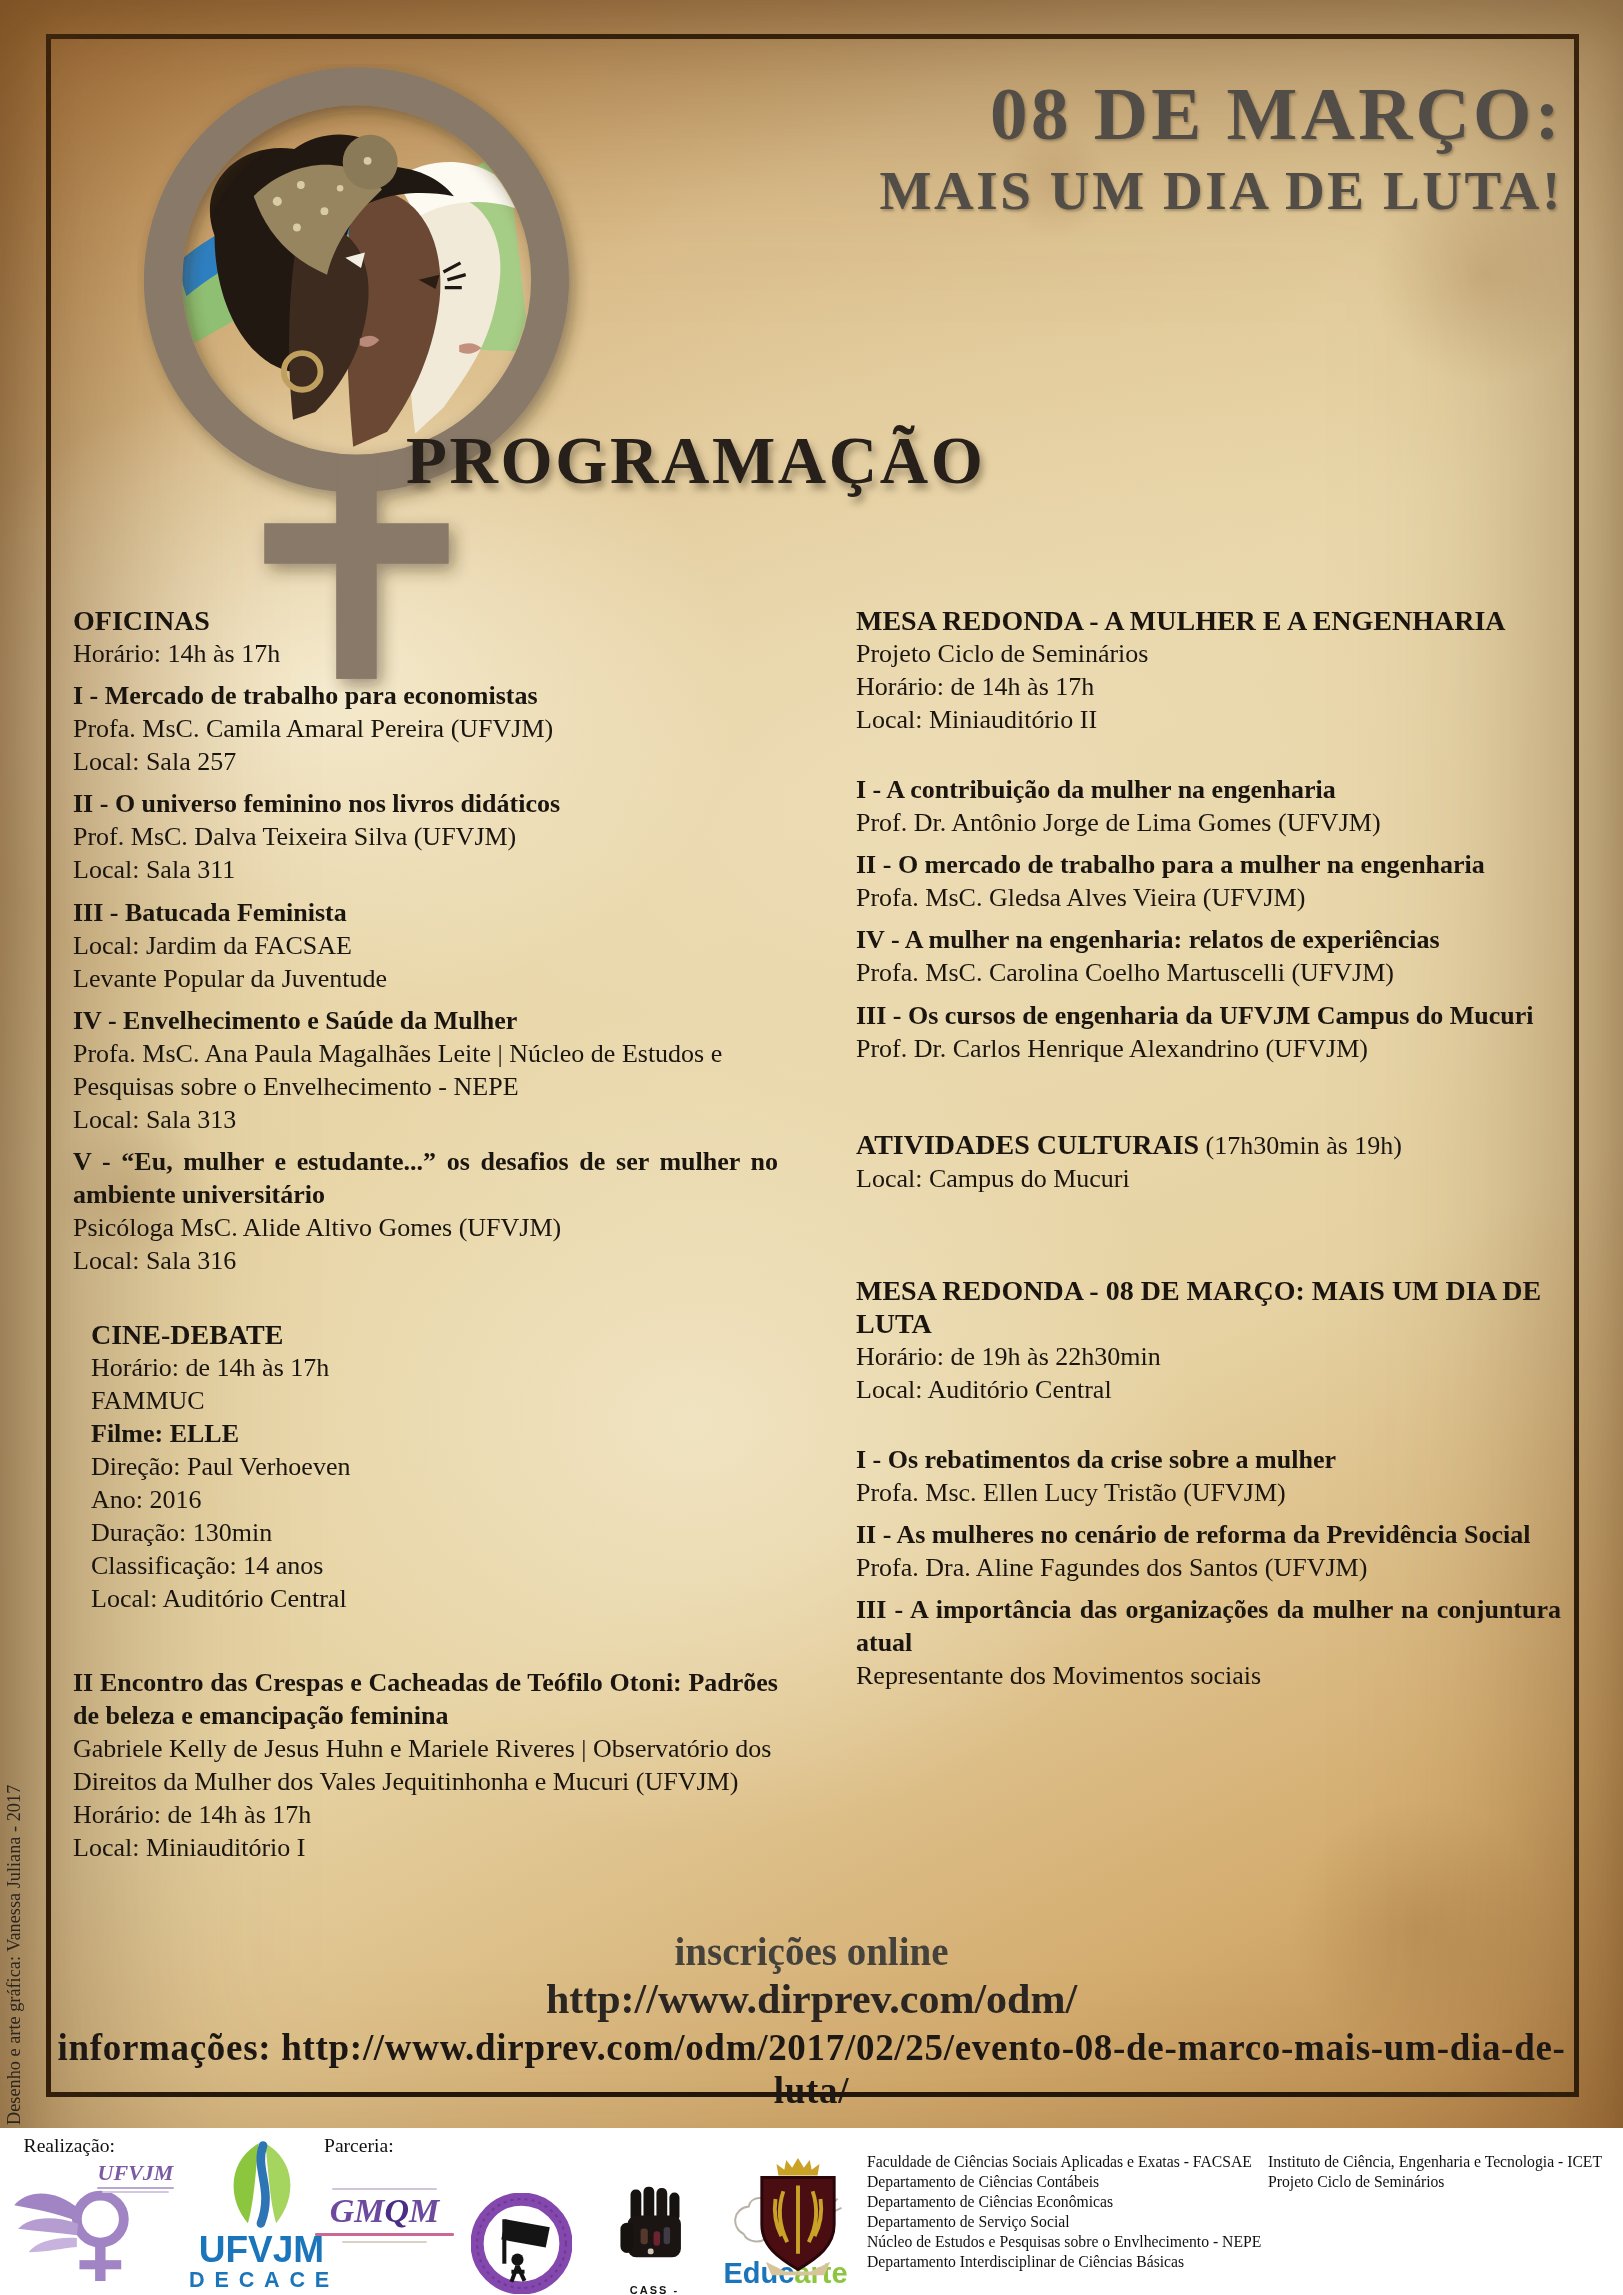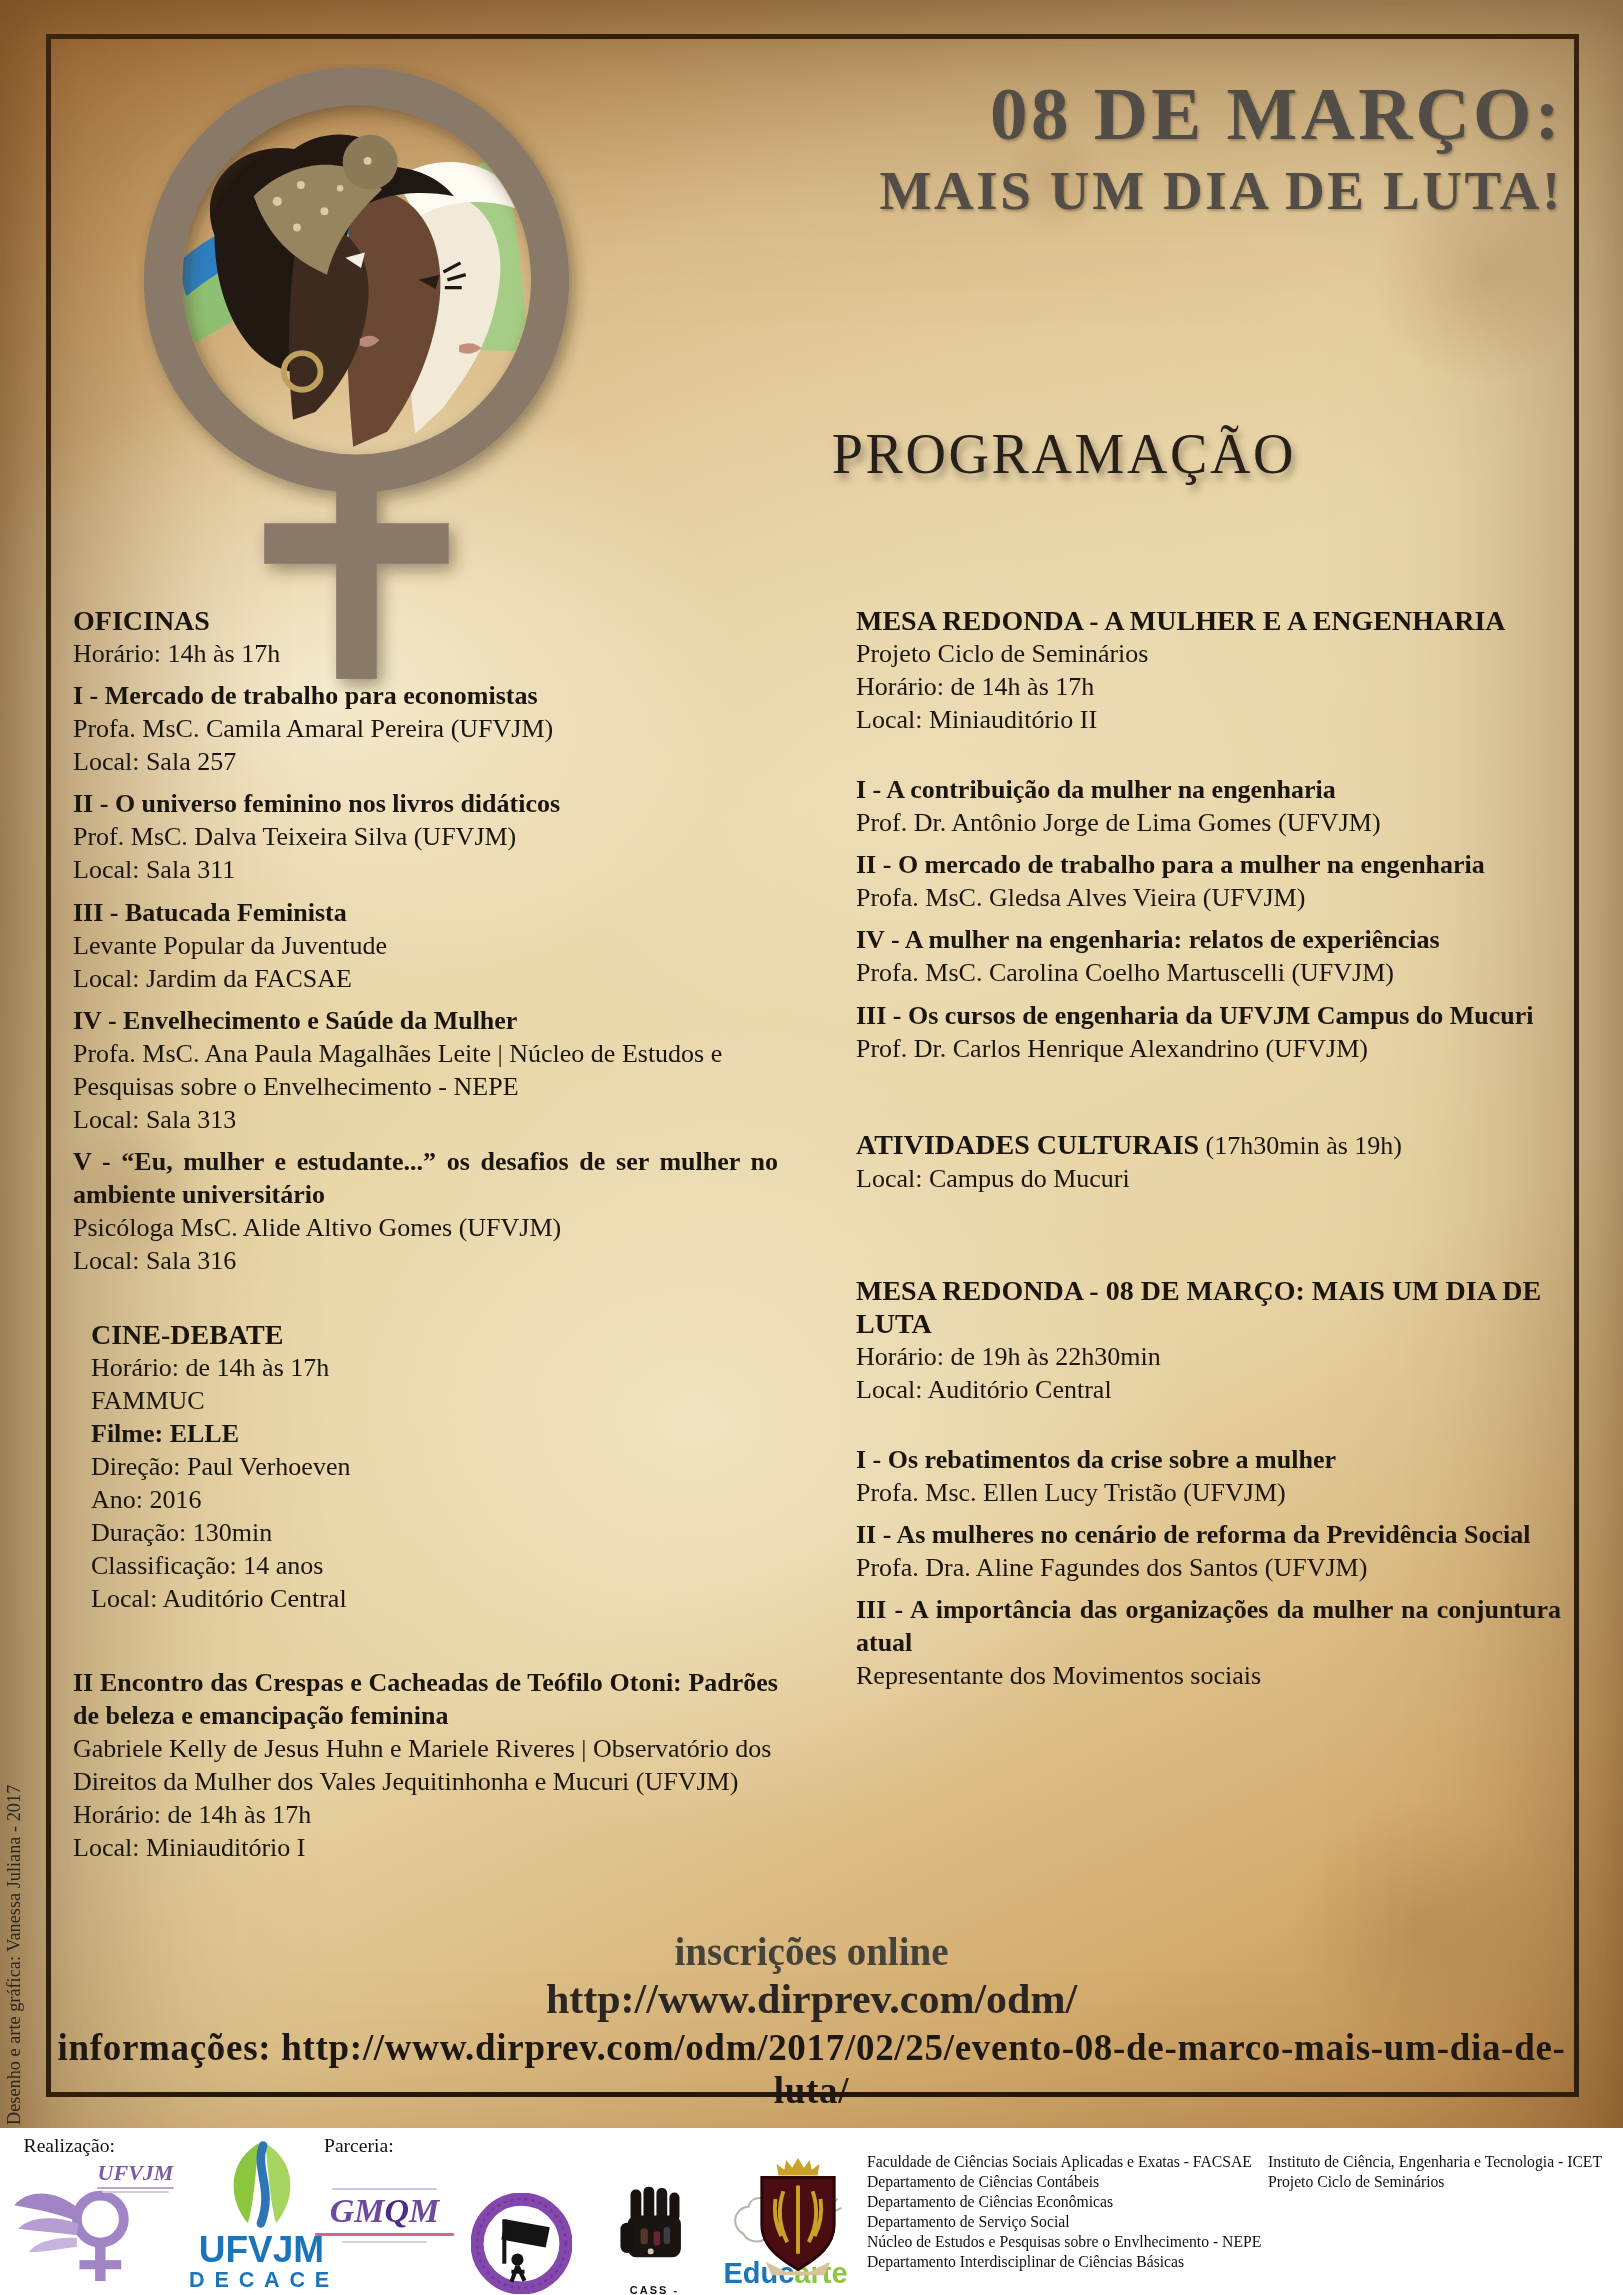--- a/index.html
+++ b/index.html
@@ -21,22 +21,22 @@
       radial-gradient(circle 79px at 64% 8%, rgba(135,90,42,.16), transparent 70%);}
   .vignette{position:absolute;inset:0;
     box-shadow:inset 0 0 209px 72px rgba(96,55,18,.5), inset 0 0 59px 19.6px rgba(70,38,10,.3);}
   .frame{position:absolute;left:46px;top:34px;width:1533px;height:2063px;
          box-sizing:border-box;border:5.9px solid #20160c;}
   
   .title-block{position:absolute;right:85px;top:73px;text-align:right;
     font-weight:bold;color:#524d47;text-shadow:1.3px 2px 2.6px rgba(60,45,25,.35);}
   .title-l1{font-size:75px;line-height:1.08;letter-spacing:3.3px;}
   .title-l2{font-size:55px;line-height:1.1;letter-spacing:2.6px;margin-top:6.5px;}
-  .prog-title{position:absolute;left:406px;top:422px;width:890px;text-align:right;
-    font-size:56px;font-weight:normal;letter-spacing:2.6px;color:#27201a;
+  .prog-title{position:absolute;left:406px;top:422px;width:890px;text-align:left;
+    font-size:67px;font-weight:bold;letter-spacing:2.6px;color:#27201a;
     text-shadow:3.3px 5.9px 7.9px rgba(100,85,60,.55);}
   
   .col{position:absolute;top:604px;width:705px;font-size:26px;line-height:33px;}
   #col-left{left:73px;}
   #col-right{left:856px;}
   .col p{margin:0;}
   .b{font-weight:bold;}
   .hdr{font-size:28px;}
   .item{margin-top:9.2px;}
   .j{text-align:justify;}
@@ -149,22 +149,22 @@
       <p>Profa. MsC. Camila Amaral Pereira (UFVJM)</p>
       <p>Local: Sala 257</p>
     </div>
     <div class="item">
       <p class="b">II - O universo feminino nos livros didáticos</p>
       <p>Prof. MsC. Dalva Teixeira Silva (UFVJM)</p>
       <p>Local: Sala 311</p>
     </div>
     <div class="item">
       <p class="b">III - Batucada Feminista</p>
+      <p>Local: Jardim da FACSAE</p>
       <p>Levante Popular da Juventude</p>
-      <p>Local: Jardim da FACSAE</p>
     </div>
     <div class="item">
       <p class="b">IV - Envelhecimento e Saúde da Mulher</p>
       <p>Profa. MsC. Ana Paula Magalhães Leite | Núcleo de Estudos e Pesquisas sobre o Envelhecimento - NEPE</p>
       <p>Local: Sala 313</p>
     </div>
     <div class="item">
       <p class="b j">V - “Eu, mulher e estudante...” os desafios de ser mulher no ambiente universitário</p>
       <p>Psicóloga MsC. Alide Altivo Gomes (UFVJM)</p>
       <p>Local: Sala 316</p>

